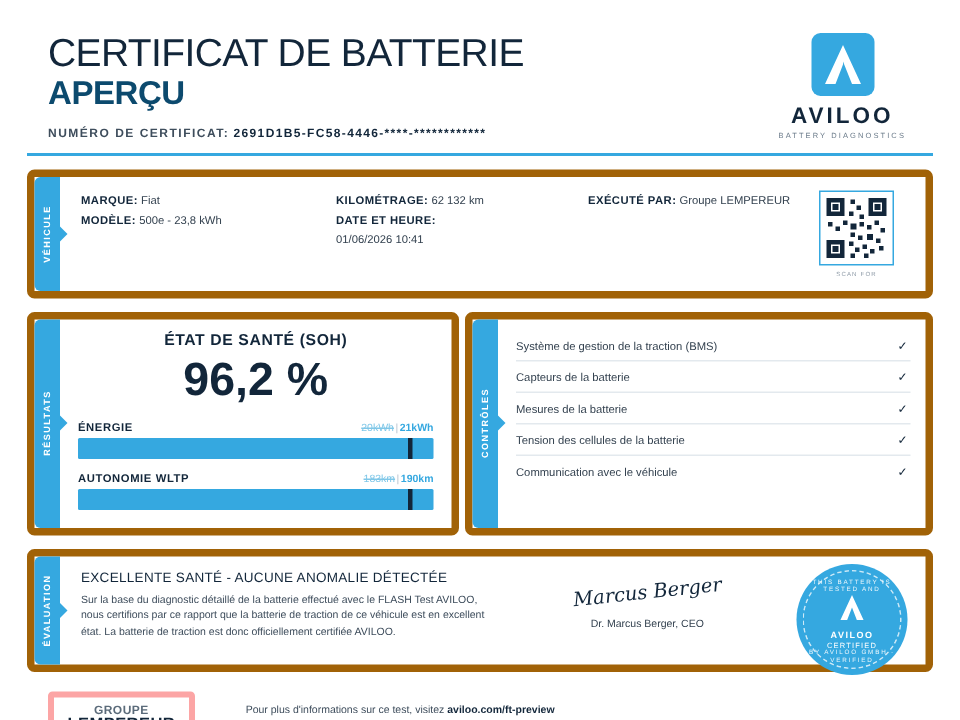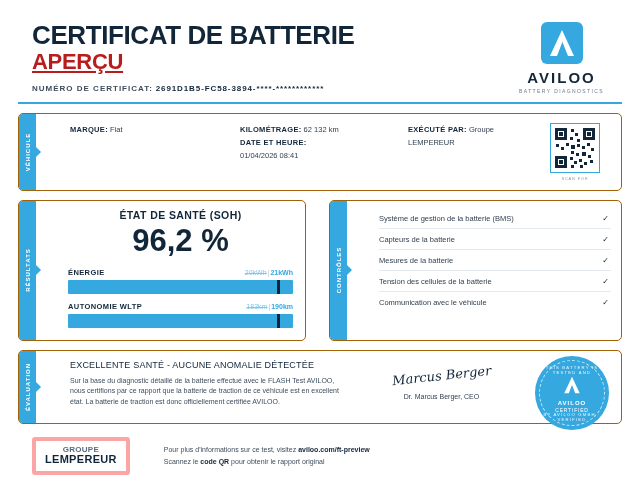--- a/index.html
+++ b/index.html
@@ -27,33 +27,32 @@
   .header {
     position: relative;
     display: flex;
     justify-content: space-between;
     align-items: flex-start;
     padding-bottom: 6px;
   }
   .title-block { padding-left: 14px; padding-top: 8px; }
   .title-main {
     font-size: 26px;
-    font-weight: bold;
+    font-weight: normal;
     letter-spacing: -0.4px;
     color: #12263a;
     line-height: 1.05;
   }
   .title-sub {
     font-size: 22px;
     font-weight: bold;
     letter-spacing: -0.3px;
-    color: #b91c1c;
+    color: #0c4a6e;
     line-height: 1.1;
     margin-top: 1px;
-    text-decoration: underline;
   }
   .cert-line {
     margin-top: 10px;
     font-size: 8px;
     letter-spacing: 0.6px;
     color: #3e4d5c;
   }
   .cert-label { font-weight: bold; letter-spacing: 1px; }
   .cert-number { font-weight: bold; letter-spacing: 0.9px; color: #12263a; }
 
@@ -83,26 +82,25 @@
 
   .rule {
     height: 2px;
     background: #35a8e0;
     margin: 2px 0 9px 0;
   }
 
   
   .section {
     position: relative;
-    border: 1px solid #a16207;
+    border: 5px solid #a16207;
     border-radius: 5px;
     margin-bottom: 9px;
     background: #fff;
     box-sizing: border-box;
-    padding-left: 20px;
   }
   .side-tab {
     position: absolute;
     left: 0; top: 0; bottom: 0;
     width: 17px;
     background: #35a8e0;
     border-radius: 4px 0 0 4px;
     color: #fff;
     font-size: 6px;
     font-weight: bold;
@@ -144,21 +142,21 @@
   .qr {
     width: 50px; height: 50px;
     border: 1px solid #35a8e0;
     padding: 2px;
     box-sizing: border-box;
     background: #fff;
   }
   .qr-caption { font-size: 4px; letter-spacing: 0.8px; color: #8b98a5; margin-top: 3px; }
 
   
-  .results-row { display: flex; gap: 23px; }
+  .results-row { display: flex; gap: 4px; }
   .soh-section { width: 288px; }
   .soh-body {
     margin-left: 17px;
     padding: 8px 12px 12px 12px;
     text-align: center;
   }
   .soh-title {
     font-size: 10.5px;
     font-weight: bold;
     letter-spacing: 0.4px;
@@ -316,21 +314,21 @@
 <body>
 
 <div class="page">
 
   <div class="header">
     <div class="title-block">
       <div class="title-main">CERTIFICAT DE BATTERIE</div>
       <div class="title-sub">APERÇU</div>
       <div class="cert-line">
         <span class="cert-label">NUMÉRO DE CERTIFICAT:</span>
-        <span class="cert-number">2691D1B5-FC58-3894-****-************</span>
+        <span class="cert-number">2691D1B5-FC58-4446-****-************</span>
       </div>
     </div>
     <div class="brand">
       <div class="brand-mark">
         <svg width="26" height="28" viewBox="0 0 26 28" aria-hidden="true">
           <path d="M13 1 L25 27 L18 27 L13 14 L8 27 L1 27 Z" fill="#ffffff"></path>
           <path d="M13 12 L19 27 L13 27 Z" fill="#35a8e0"></path>
         </svg>
       </div>
       <div class="brand-name">AVILOO</div>
@@ -344,31 +342,35 @@
     <div class="side-tab">
       <span>VÉHICULE</span>
       <div class="arrow-tip"></div>
     </div>
     <div class="vehicle-body">
       <div class="veh-col c1">
         <div>
           <b>MARQUE:</b>
           <span>Fiat</span>
         </div>
+        <div>
+          <b>MODÈLE:</b>
+          <span>500e - 23,8 kWh</span>
+        </div>
       </div>
       <div class="veh-col c2">
         <div>
           <b>KILOMÉTRAGE:</b>
           <span>62 132 km</span>
         </div>
         <div>
           <b>DATE ET HEURE:</b>
         </div>
         <div>
-          <span>01/04/2026 08:41</span>
+          <span>01/06/2026 10:41</span>
         </div>
       </div>
       <div class="veh-col c3">
         <div>
           <b>EXÉCUTÉ PAR:</b>
           <span>Groupe LEMPEREUR</span>
         </div>
       </div>
       <div class="qr-wrap">
         <div class="qr">
@@ -456,21 +458,21 @@
       </div>
     </div>
 
     <div class="section controls-section">
       <div class="side-tab">
         <span>CONTRÔLES</span>
         <div class="arrow-tip"></div>
       </div>
       <div class="controls-body">
         <div class="ctrl-row">
-          <span>Système de gestion de la batterie (BMS)</span>
+          <span>Système de gestion de la traction (BMS)</span>
           <span class="check">✓</span>
         </div>
         <div class="ctrl-row">
           <span>Capteurs de la batterie</span>
           <span class="check">✓</span>
         </div>
         <div class="ctrl-row">
           <span>Mesures de la batterie</span>
           <span class="check">✓</span>
         </div>

